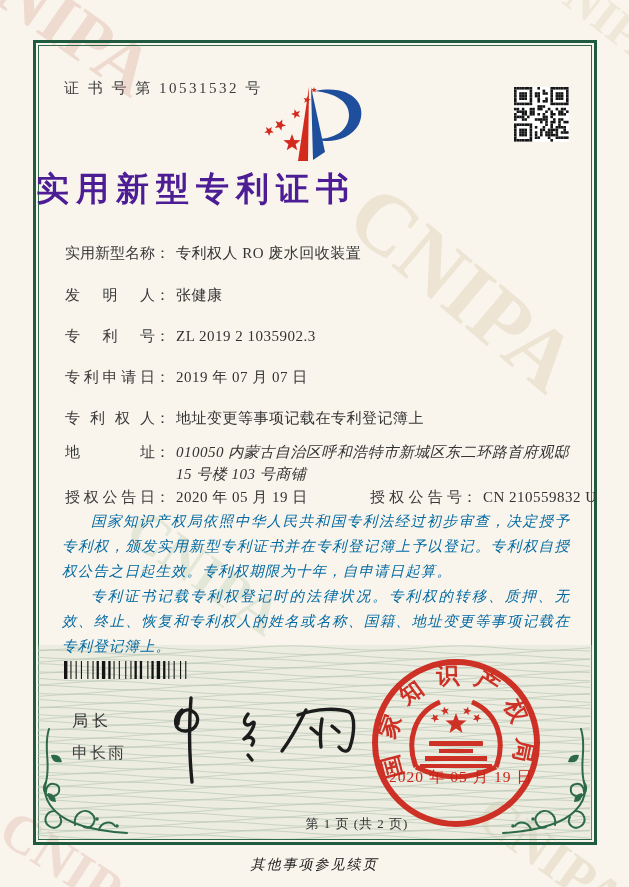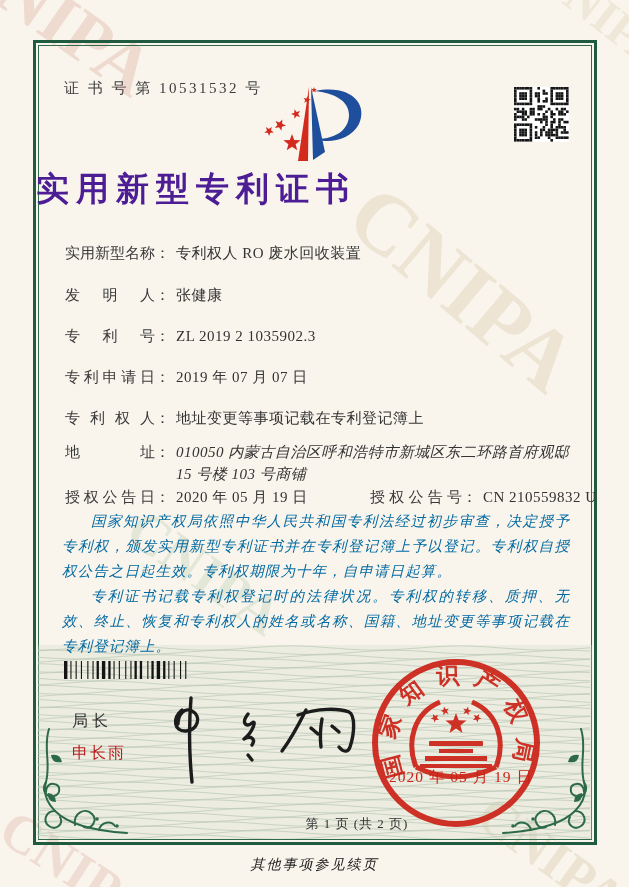--- a/index.html
+++ b/index.html
@@ -42,21 +42,21 @@
   .grant2{position:absolute;left:305px;top:0;}
   
   .legal{position:absolute;left:26px;right:24px;top:466px;font-size:14.5px;line-height:25px;
          font-style:italic;letter-spacing:1.1px;color:#0369a1;text-align:justify;}
   .legal p{margin:0;text-indent:2em;}
   
   .band{position:absolute;left:2px;right:2px;top:602px;bottom:3px;
         background:rgba(205,216,198,.30);overflow:hidden;}
   .barcode{position:absolute;left:28px;top:618px;width:186px;height:18px;z-index:3;}
   .director{position:absolute;left:36px;top:668px;font-size:16px;letter-spacing:4px;color:#2e2e2e;z-index:3;}
-  .director2{position:absolute;left:36px;top:700px;font-size:16px;letter-spacing:2px;color:#b91c1c;z-index:3;font-family:Liberation Serif, serif;}
+  .director2{position:absolute;left:36px;top:700px;font-size:16px;letter-spacing:2px;color:#404040;z-index:3;font-family:Liberation Serif, serif;}
   .sig{position:absolute;left:100px;top:645px;width:240px;height:105px;z-index:3;}
   .seal{position:absolute;left:332px;top:612px;width:176px;height:176px;opacity:.93;z-index:4;}
   .sealdate{position:absolute;left:332px;top:724px;width:186px;text-align:center;
             font-size:15.5px;letter-spacing:1px;color:#cc2318;z-index:5;white-space:nowrap;}
   .orn{position:absolute;bottom:3px;width:90px;height:112px;z-index:2;}
   .ornL{left:3px;}
   .ornR{right:3px;transform:scaleX(-1);}
   .pagenum{position:absolute;left:0;top:772px;width:100%;text-align:center;
            font-size:13px;letter-spacing:1px;color:#333;z-index:3;margin-left:42px;}
   .footnote{position:absolute;left:0;top:856px;width:100%;text-align:center;

